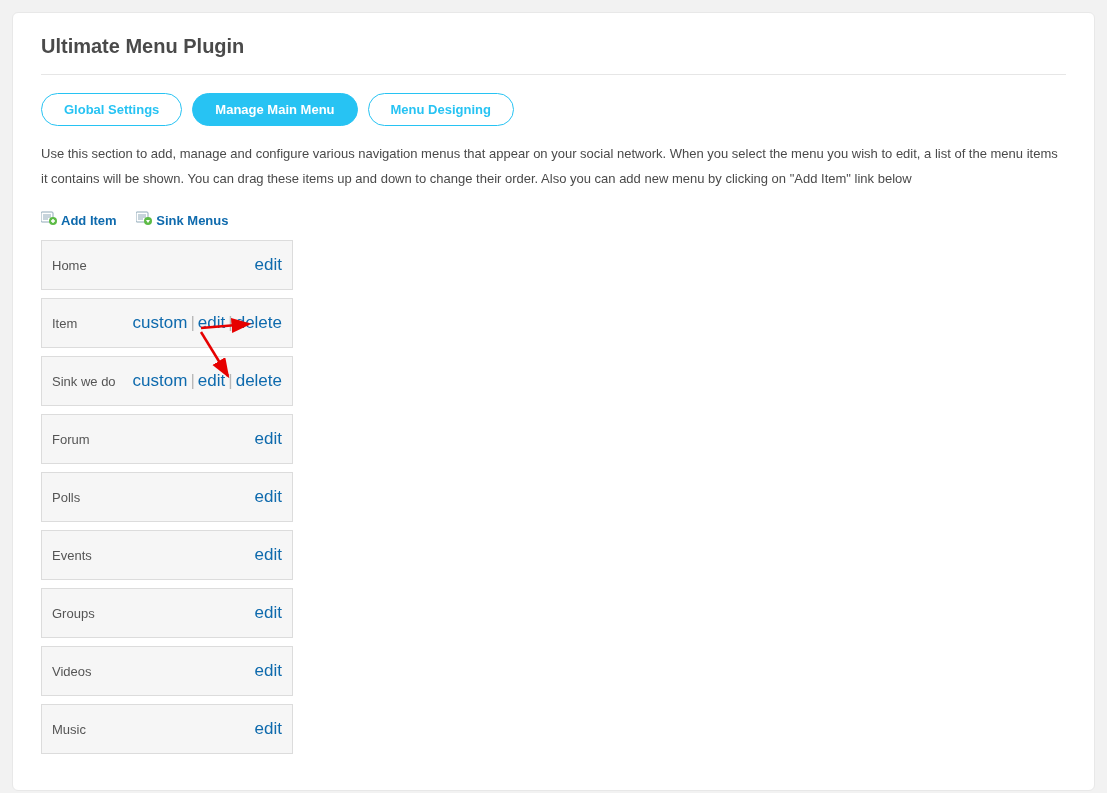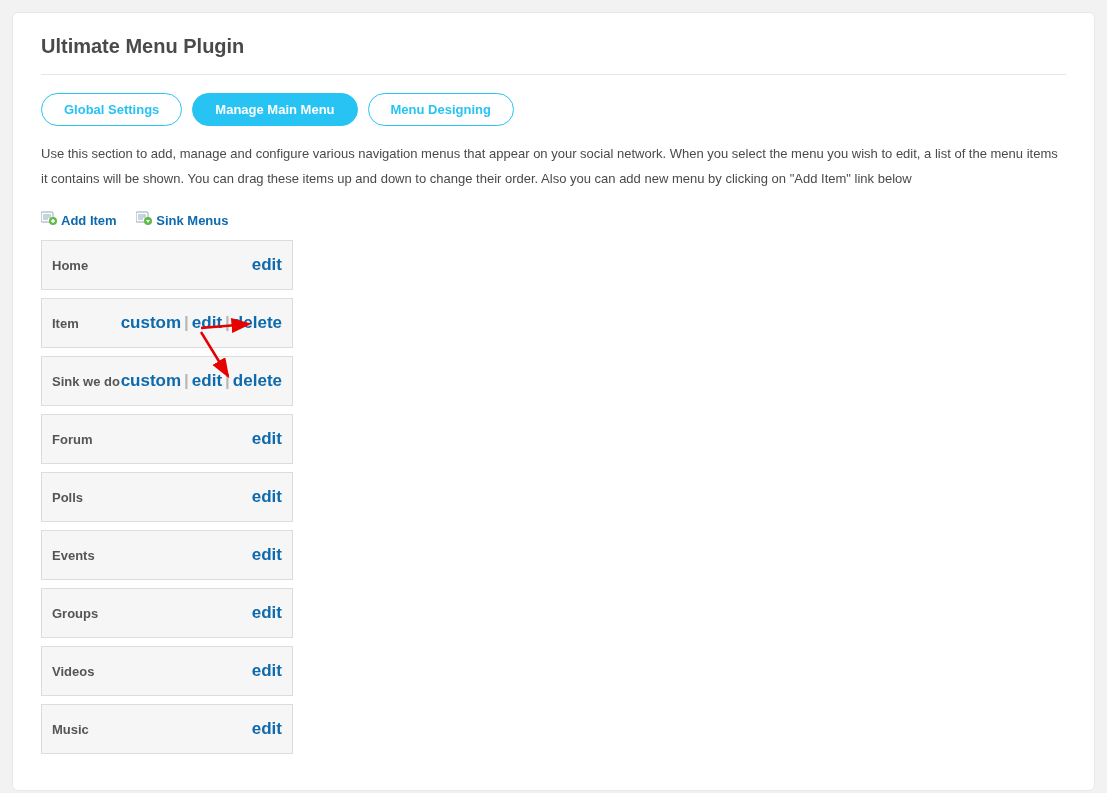--- a/index.html
+++ b/index.html
@@ -61,21 +61,21 @@
       display: inline-flex;
       align-items: flex-end;
       color: #0e6aad;
       font-weight: bold;
       font-size: 13px;
       margin-right: 16px;
       cursor: pointer;
       text-decoration: none;
     }
     .action-link svg { margin-right: 4px; }
-    .menu-list { width: 252px; position: relative; font-weight: bold; }
+    .menu-list { width: 252px; position: relative; }
     .menu-item {
       border: 1px solid #dcdcdc;
       background: #f6f6f6;
       padding: 14px 10px;
       margin-bottom: 8px;
       display: flex;
       align-items: center;
       justify-content: space-between;
       font-size: 13px;
       color: #555;

